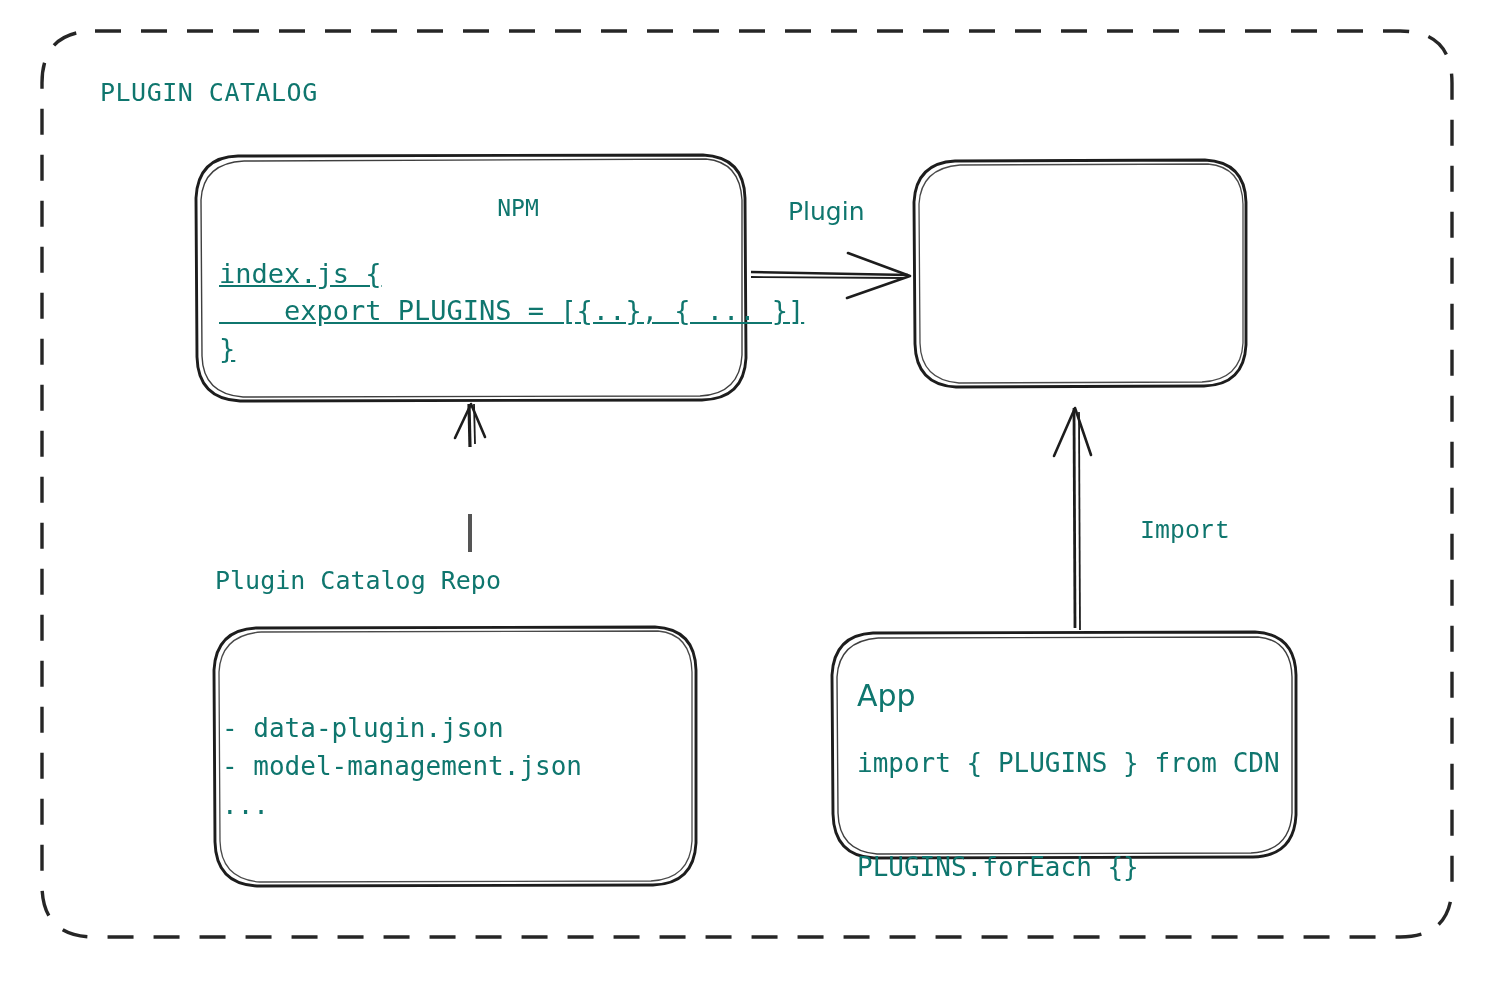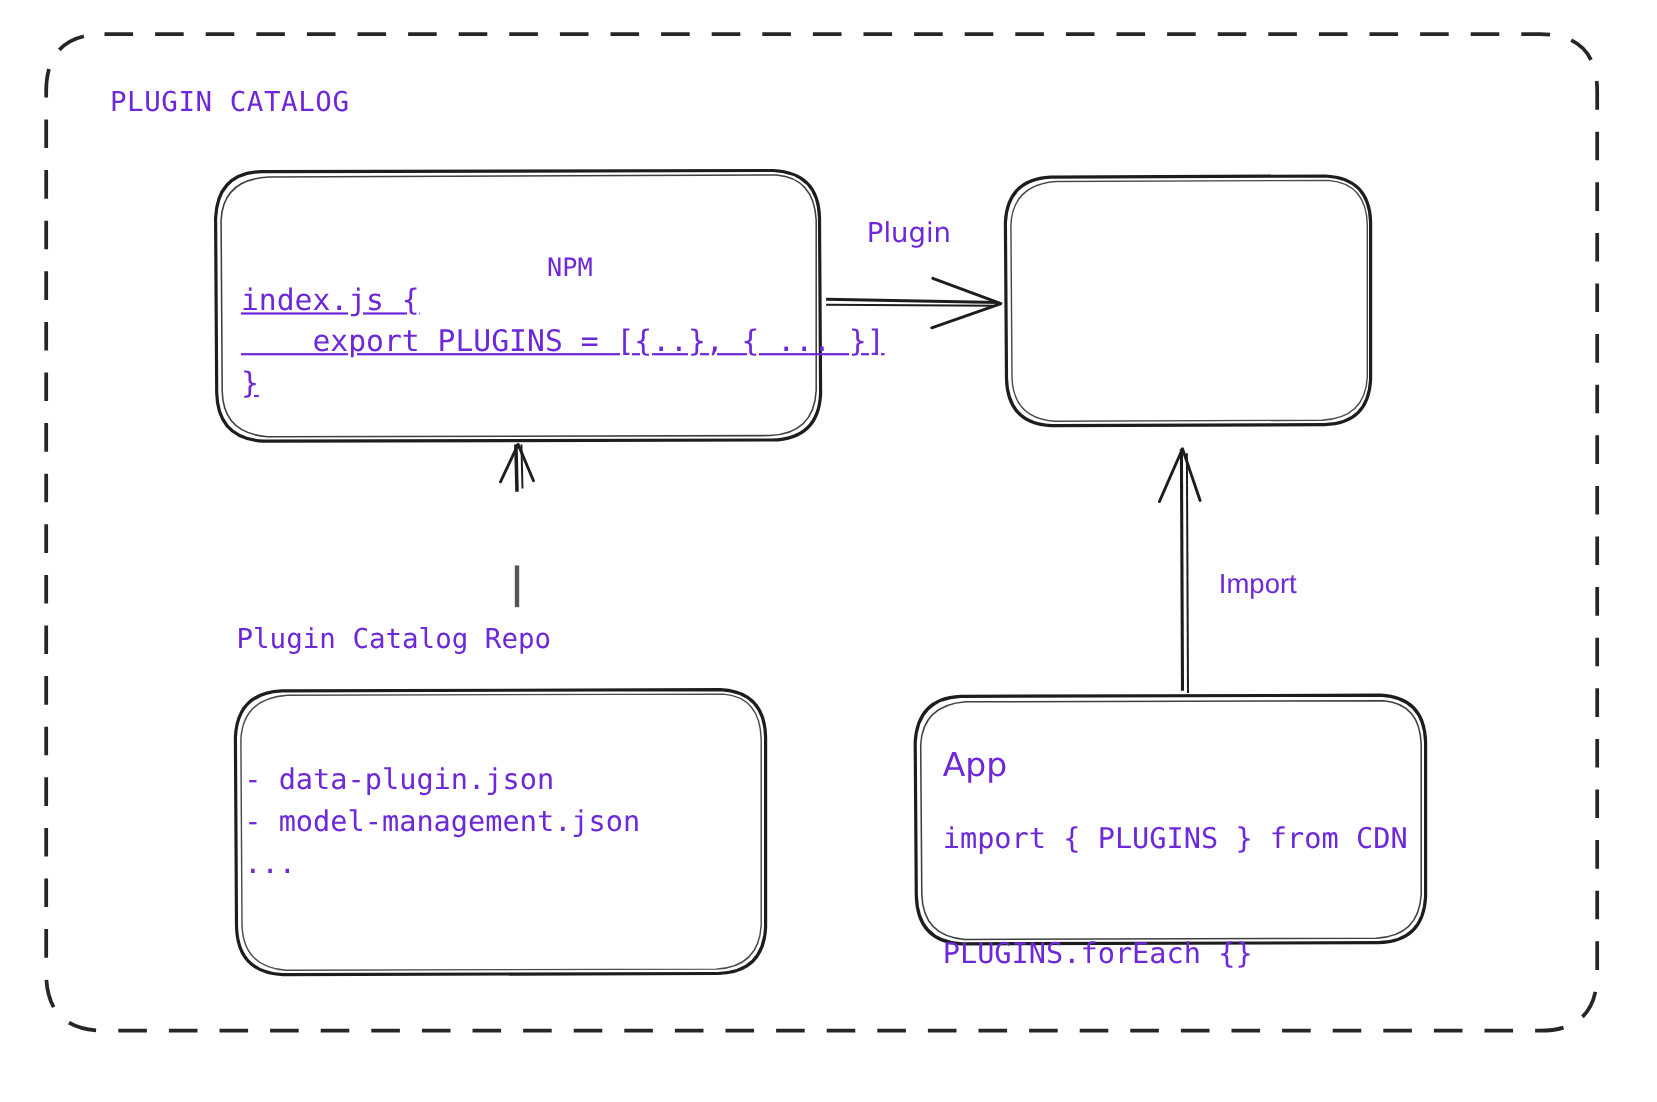--- a/index.html
+++ b/index.html
@@ -21,49 +21,49 @@
     position: absolute;
     left: 0;
     top: 0;
     width: 1506px;
     height: 1002px;
     pointer-events: none;
   }
   .txt {
     position: absolute;
     white-space: pre;
-    color: #6d28d9;
+    color: #0f766e;
     line-height: 1.0;
   }
   .mono {
     font-family: "DejaVu Sans Mono", monospace;
   }
   .sans {
     font-family: "DejaVu Sans", sans-serif;
   }
   .ser-mono {
-    font-family: Liberation Sans, sans-serif;
+    font-family: Liberation Mono, monospace;
+    margin-left: 32px;
   }
 
   
   #frame-title {
     left: 100px;
     top: 80px;
     font-size: 25px;
     letter-spacing: 0.5px;
   }
 
   
   #npm-title {
     left: 195px;
     top: 197px;
     width: 646px;
     text-align: center;
     font-size: 23px;
-    margin-top: 36px;
   }
   #npm-code {
     left: 219px;
     top: 255px;
     font-size: 27px;
     line-height: 1.38;
     text-decoration: underline;
   }
 
   
@@ -88,21 +88,21 @@
   
   #repo-label {
     left: 215px;
     top: 568px;
     width: 480px;
     text-align: left;
     font-size: 25px;
   }
   #repo-code {
     left: 222px;
-    top: 690px;
+    top: 709px;
     font-size: 26px;
     line-height: 1.48;
   }
 
   
   #cache-label {
     left: 788px;
     top: 199px;
     font-size: 25px;
   }

